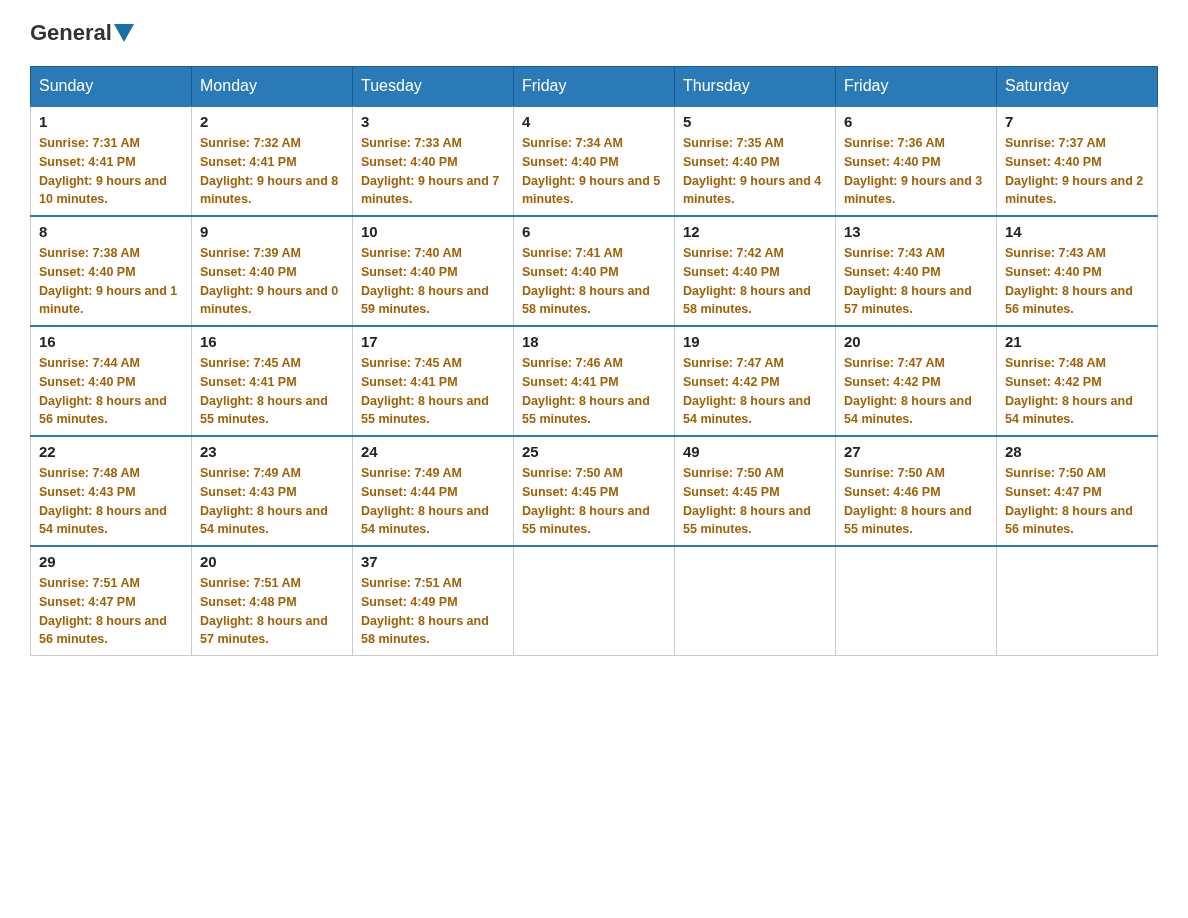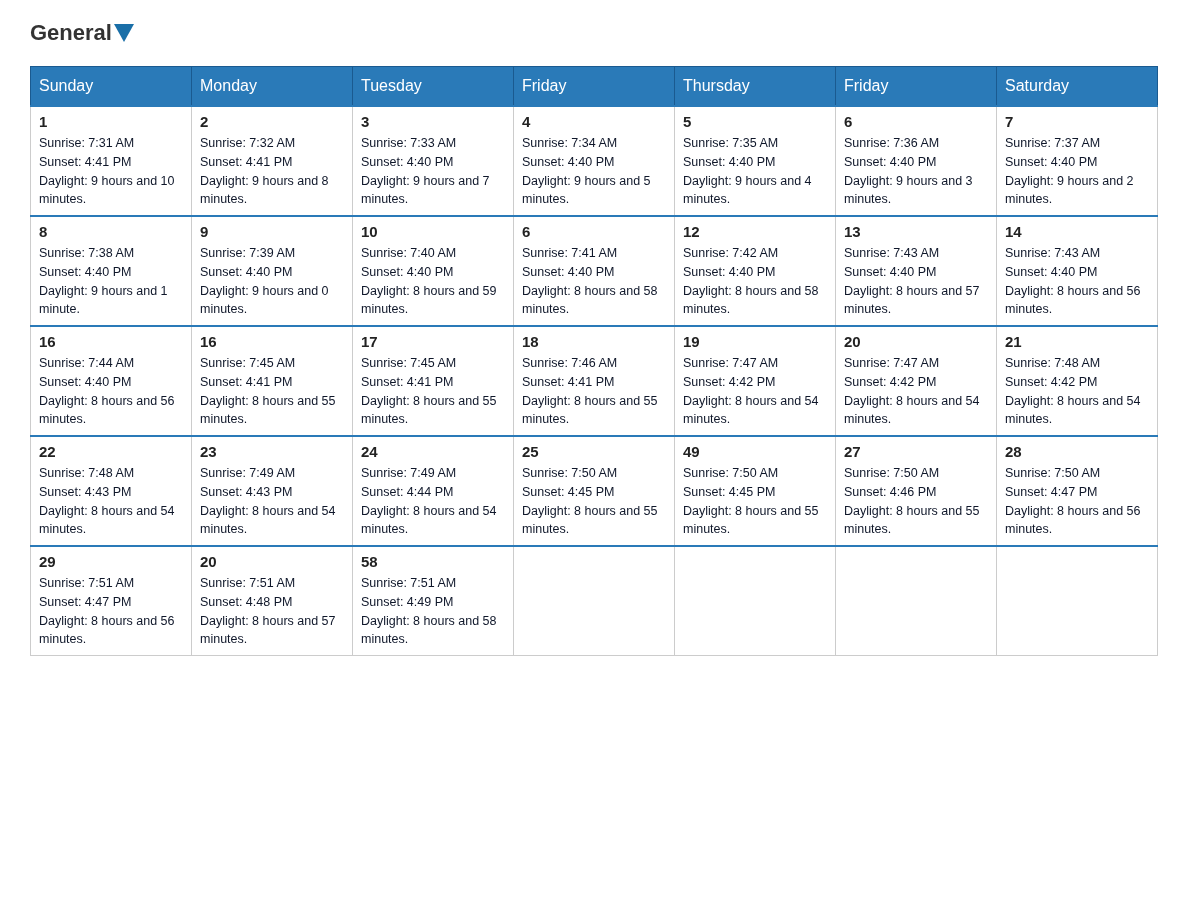--- a/index.html
+++ b/index.html
@@ -66,22 +66,23 @@
       min-height: 100px;
     }
     .day-number {
       font-size: 15px;
       font-weight: bold;
       color: #222;
       margin-bottom: 4px;
     }
     .day-info {
       font-size: 12.5px;
-      color: #0f172a;
+      color: #a16207;
       line-height: 1.5;
+      font-weight: bold;
     }
     .empty-cell {
       background: #fff;
     }
     tr.week-row td {
       border-top: 2px solid #2a7ab8;
     }
   </style>
 </head>
 <body>
@@ -360,21 +361,21 @@
       </td>
         <td>
         <div class="day-number">20</div>
         <div class="day-info">
           Sunrise: 7:51 AM<br>
           Sunset: 4:48 PM<br>
           Daylight: 8 hours and 57 minutes.
         </div>
       </td>
         <td>
-        <div class="day-number">58</div>
+        <div class="day-number">37</div>
         <div class="day-info">
           Sunrise: 7:51 AM<br>
           Sunset: 4:49 PM<br>
           Daylight: 8 hours and 58 minutes.
         </div>
       </td>
         <td class="empty-cell"></td>
         <td class="empty-cell"></td>
         <td class="empty-cell"></td>
         <td class="empty-cell"></td>

